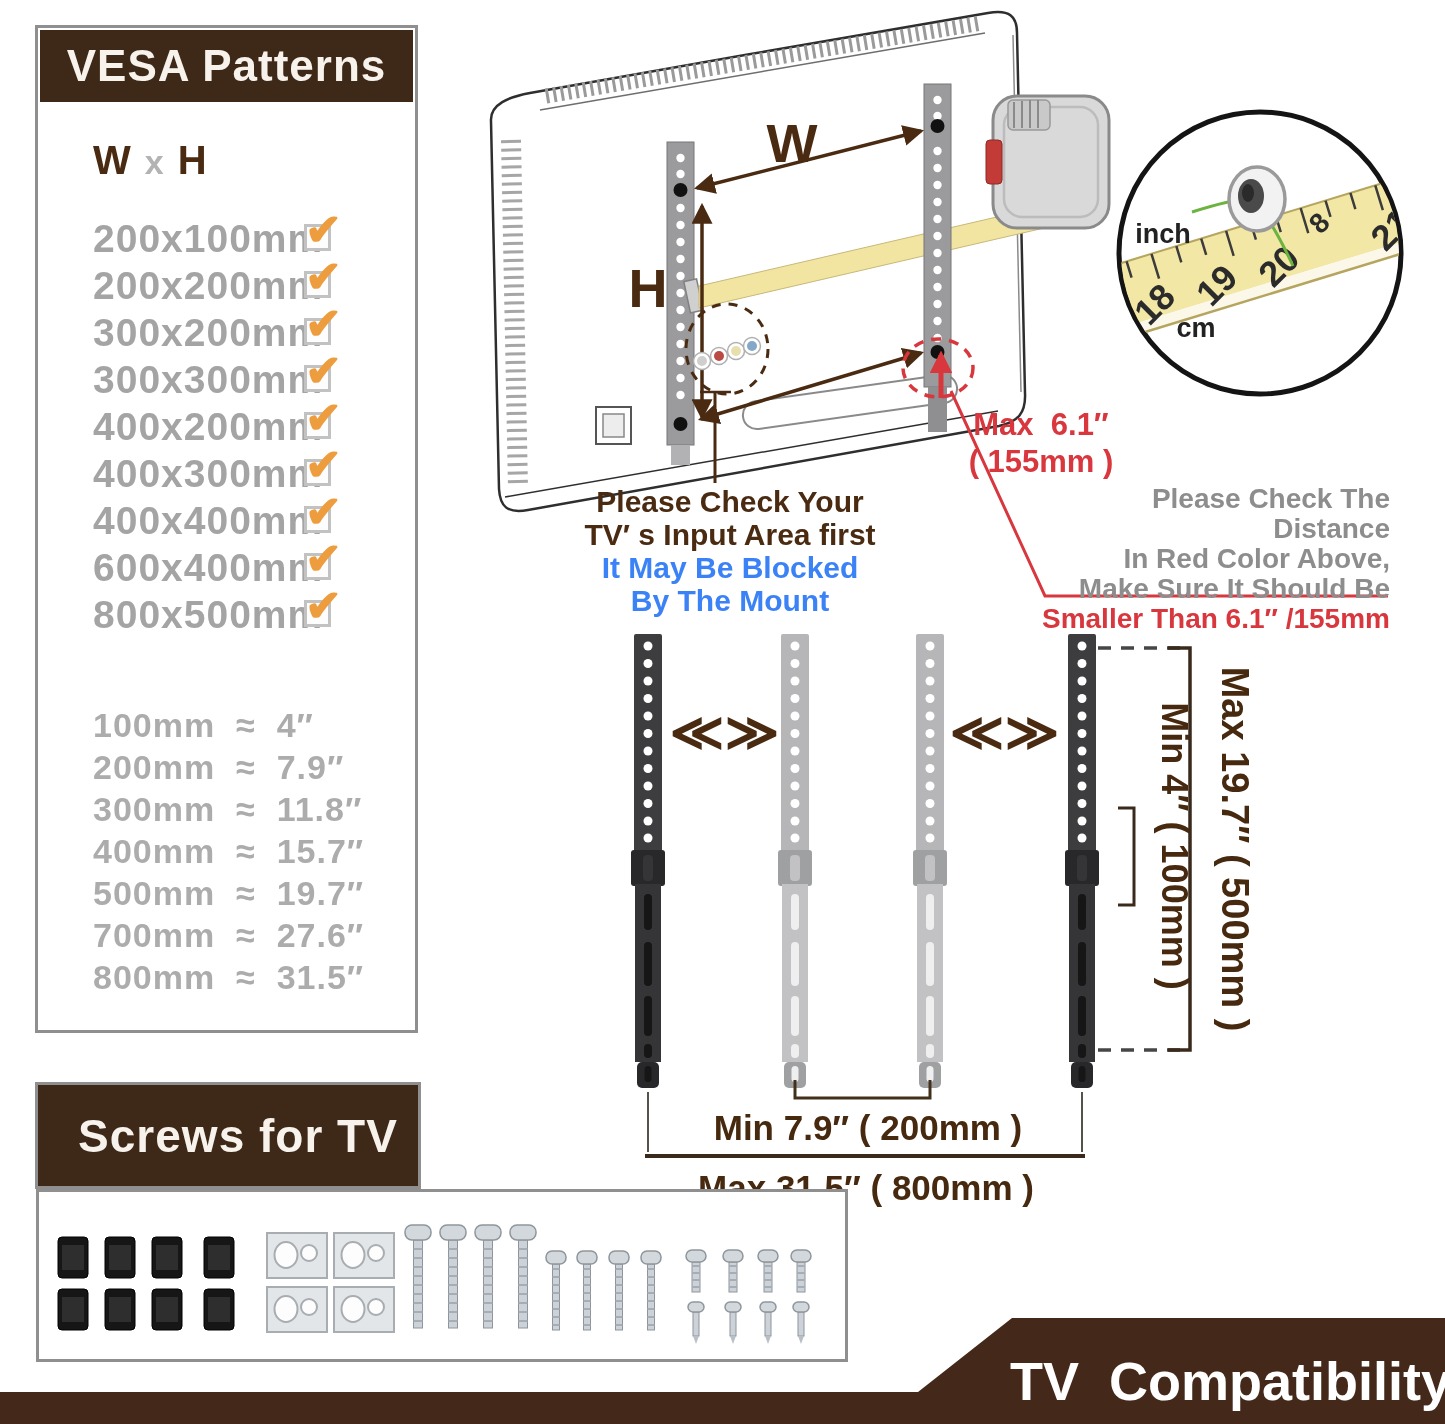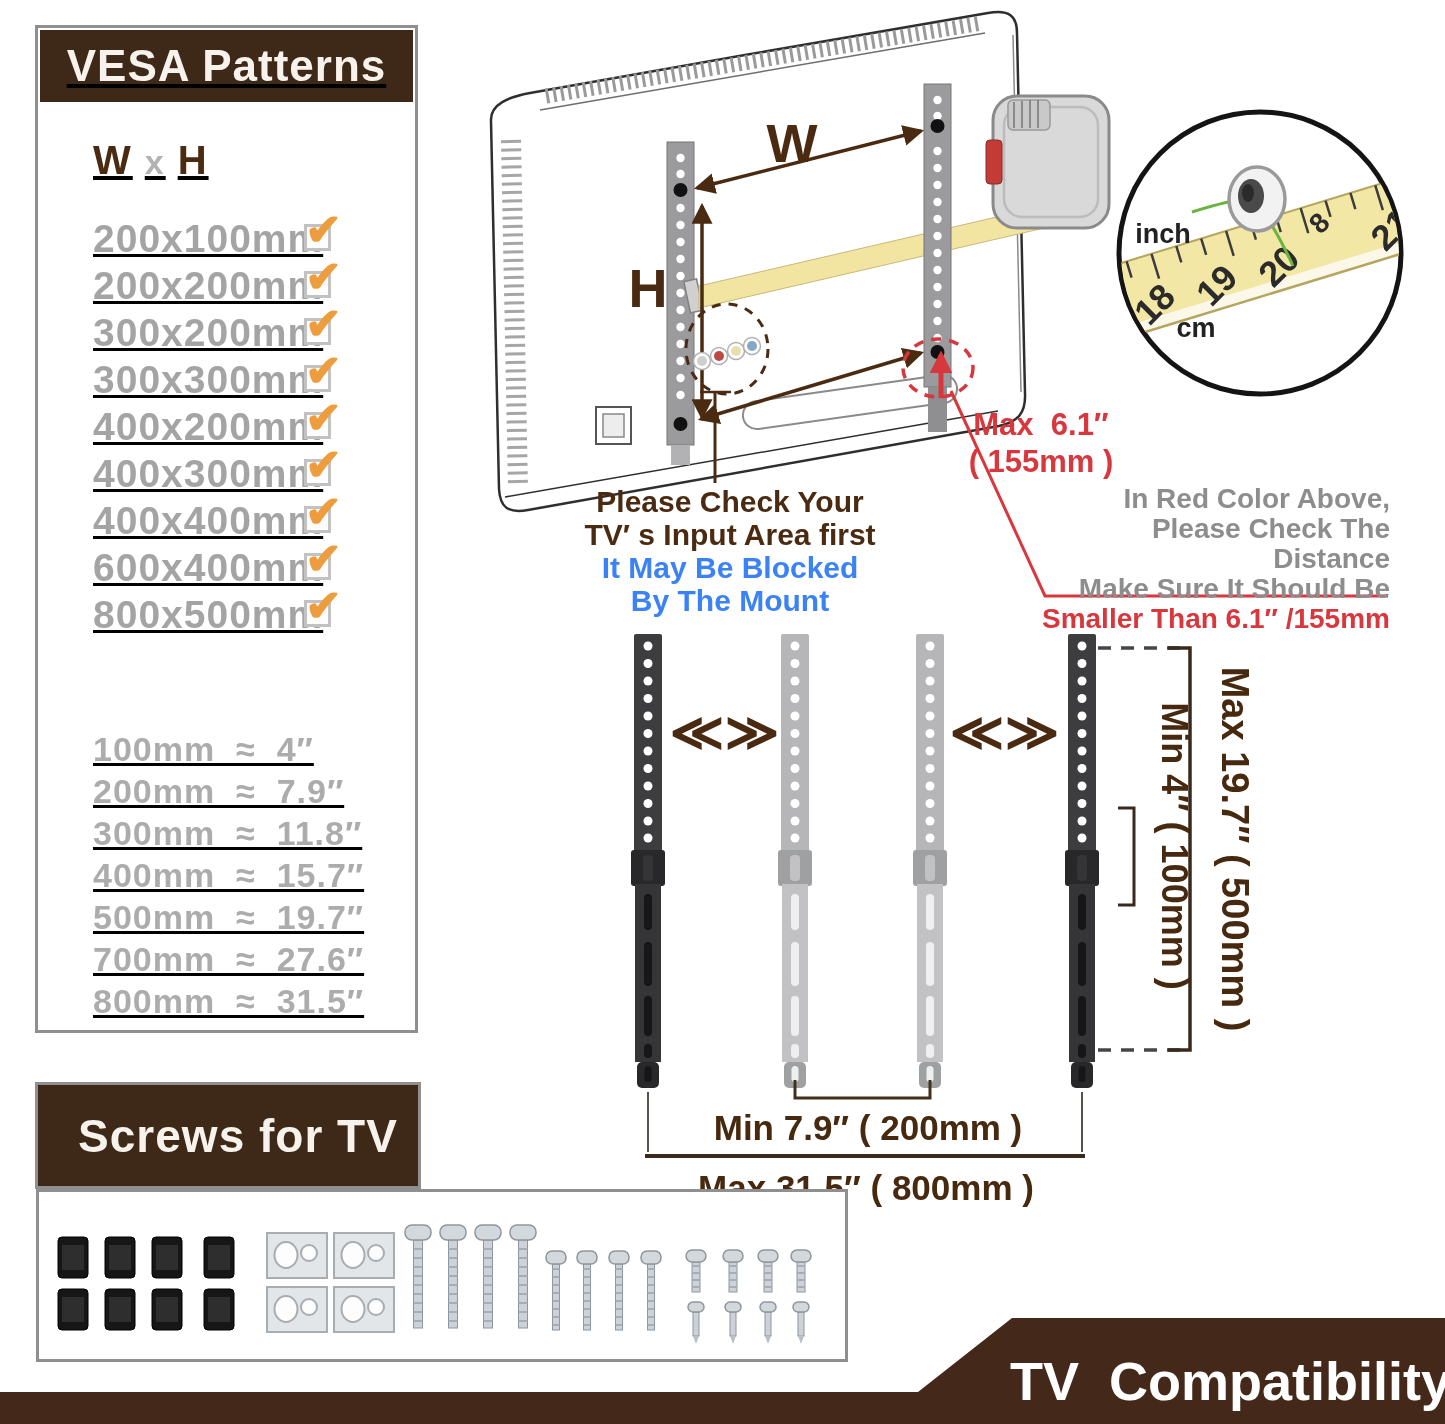--- a/index.html
+++ b/index.html
@@ -1,33 +1,33 @@
 <!DOCTYPE html>
 <html><head>
 <meta charset="utf-8">
 <style>
   html,body{margin:0;padding:0;}
   body{width:1445px;height:1424px;position:relative;background:#fff;
        font-family:"Liberation Sans",sans-serif;overflow:hidden;}
   .abs{position:absolute;}
   .pre{white-space:pre;}
   
-  #vesa-panel{left:35px;top:25px;width:383px;height:1008px;border:3px solid #8f8f8f;background:#fff;box-sizing:border-box;text-decoration:underline;}
+  #vesa-panel{left:35px;top:25px;width:383px;height:1008px;border:3px solid #8f8f8f;background:#fff;box-sizing:border-box;}
   #vesa-header{margin:2px;height:72px;background:#3e2817;display:flex;align-items:center;justify-content:center;}
   #vesa-header span{color:#f7f3ec;font-size:44px;font-weight:bold;letter-spacing:1px;}
   #wxh{margin:36px 0 0 55px;font-size:40px;font-weight:bold;letter-spacing:2px;}
   #wxh .brown{color:#4a2b12;}
   #wxh .gx{color:#b3b3b3;padding:0 12px;font-size:34px;}
   #vesa-rows{margin-top:32px;}
   .vrow{position:relative;height:47px;display:flex;align-items:center;padding-left:55px;}
   .vlabel{font-size:39px;font-weight:bold;color:#a4a4a4;letter-spacing:1px;}
   .vcheck{position:absolute;left:266px;top:9px;width:27px;height:27px;}
   .vcheck .box{position:absolute;left:0;top:0;right:0;bottom:0;border:3px solid #c2c2c2;background:#fdfdfd;}
   .vcheck .mark{position:absolute;left:1px;top:-20px;font-size:44px;font-style:normal;color:#ee9d3e;font-weight:bold;}
-  #conv-rows{margin-top:90px;}
+  #conv-rows{margin-top:66px;}
   .crow{height:42px;display:flex;align-items:center;padding-left:55px;
         font-size:34px;font-weight:bold;color:#acacac;letter-spacing:1px;}
   
   #tv-note{left:565px;top:485px;width:330px;text-align:center;font-weight:bold;font-size:30px;line-height:33px;}
   #tv-note .dark{color:#4a2b12;}
   #tv-note .gray{color:#3b82f6;}
   #max-dist{left:958px;top:406px;width:166px;text-align:center;color:#d8373d;font-weight:bold;font-size:31px;line-height:37px;}
   #dist-note{left:1030px;top:484px;width:360px;text-align:right;font-weight:bold;font-size:28px;line-height:30px;color:#8d8d8d;}
   #dist-note .red{color:#d8373d;}
   
@@ -267,22 +267,22 @@
   <div class="gray">It May Be Blocked</div>
   <div class="gray">By The Mount</div>
 </div>
 
 <div class="abs" id="max-dist">
   <div class="pre">Max  6.1″</div>
   <div class="pre">( 155mm )</div>
 </div>
 
 <div class="abs" id="dist-note">
+  <div>Please Check The Distance</div>
   <div>In Red Color Above,</div>
-  <div>Please Check The Distance</div>
   <div>Make Sure It Should Be</div>
   <div class="red">Smaller Than 6.1″ /155mm</div>
 </div>
 
 <svg class="abs" style="left:560px;top:612px;" width="690" height="600" viewBox="560 612 690 600">
   <defs>
     <g id="railT">
       <rect x="-14" y="0" width="28" height="218" rx="2" fill="var(--up)"></rect>
       <g fill="#ffffff">
         <circle cx="0" cy="12" r="4.5"></circle>

